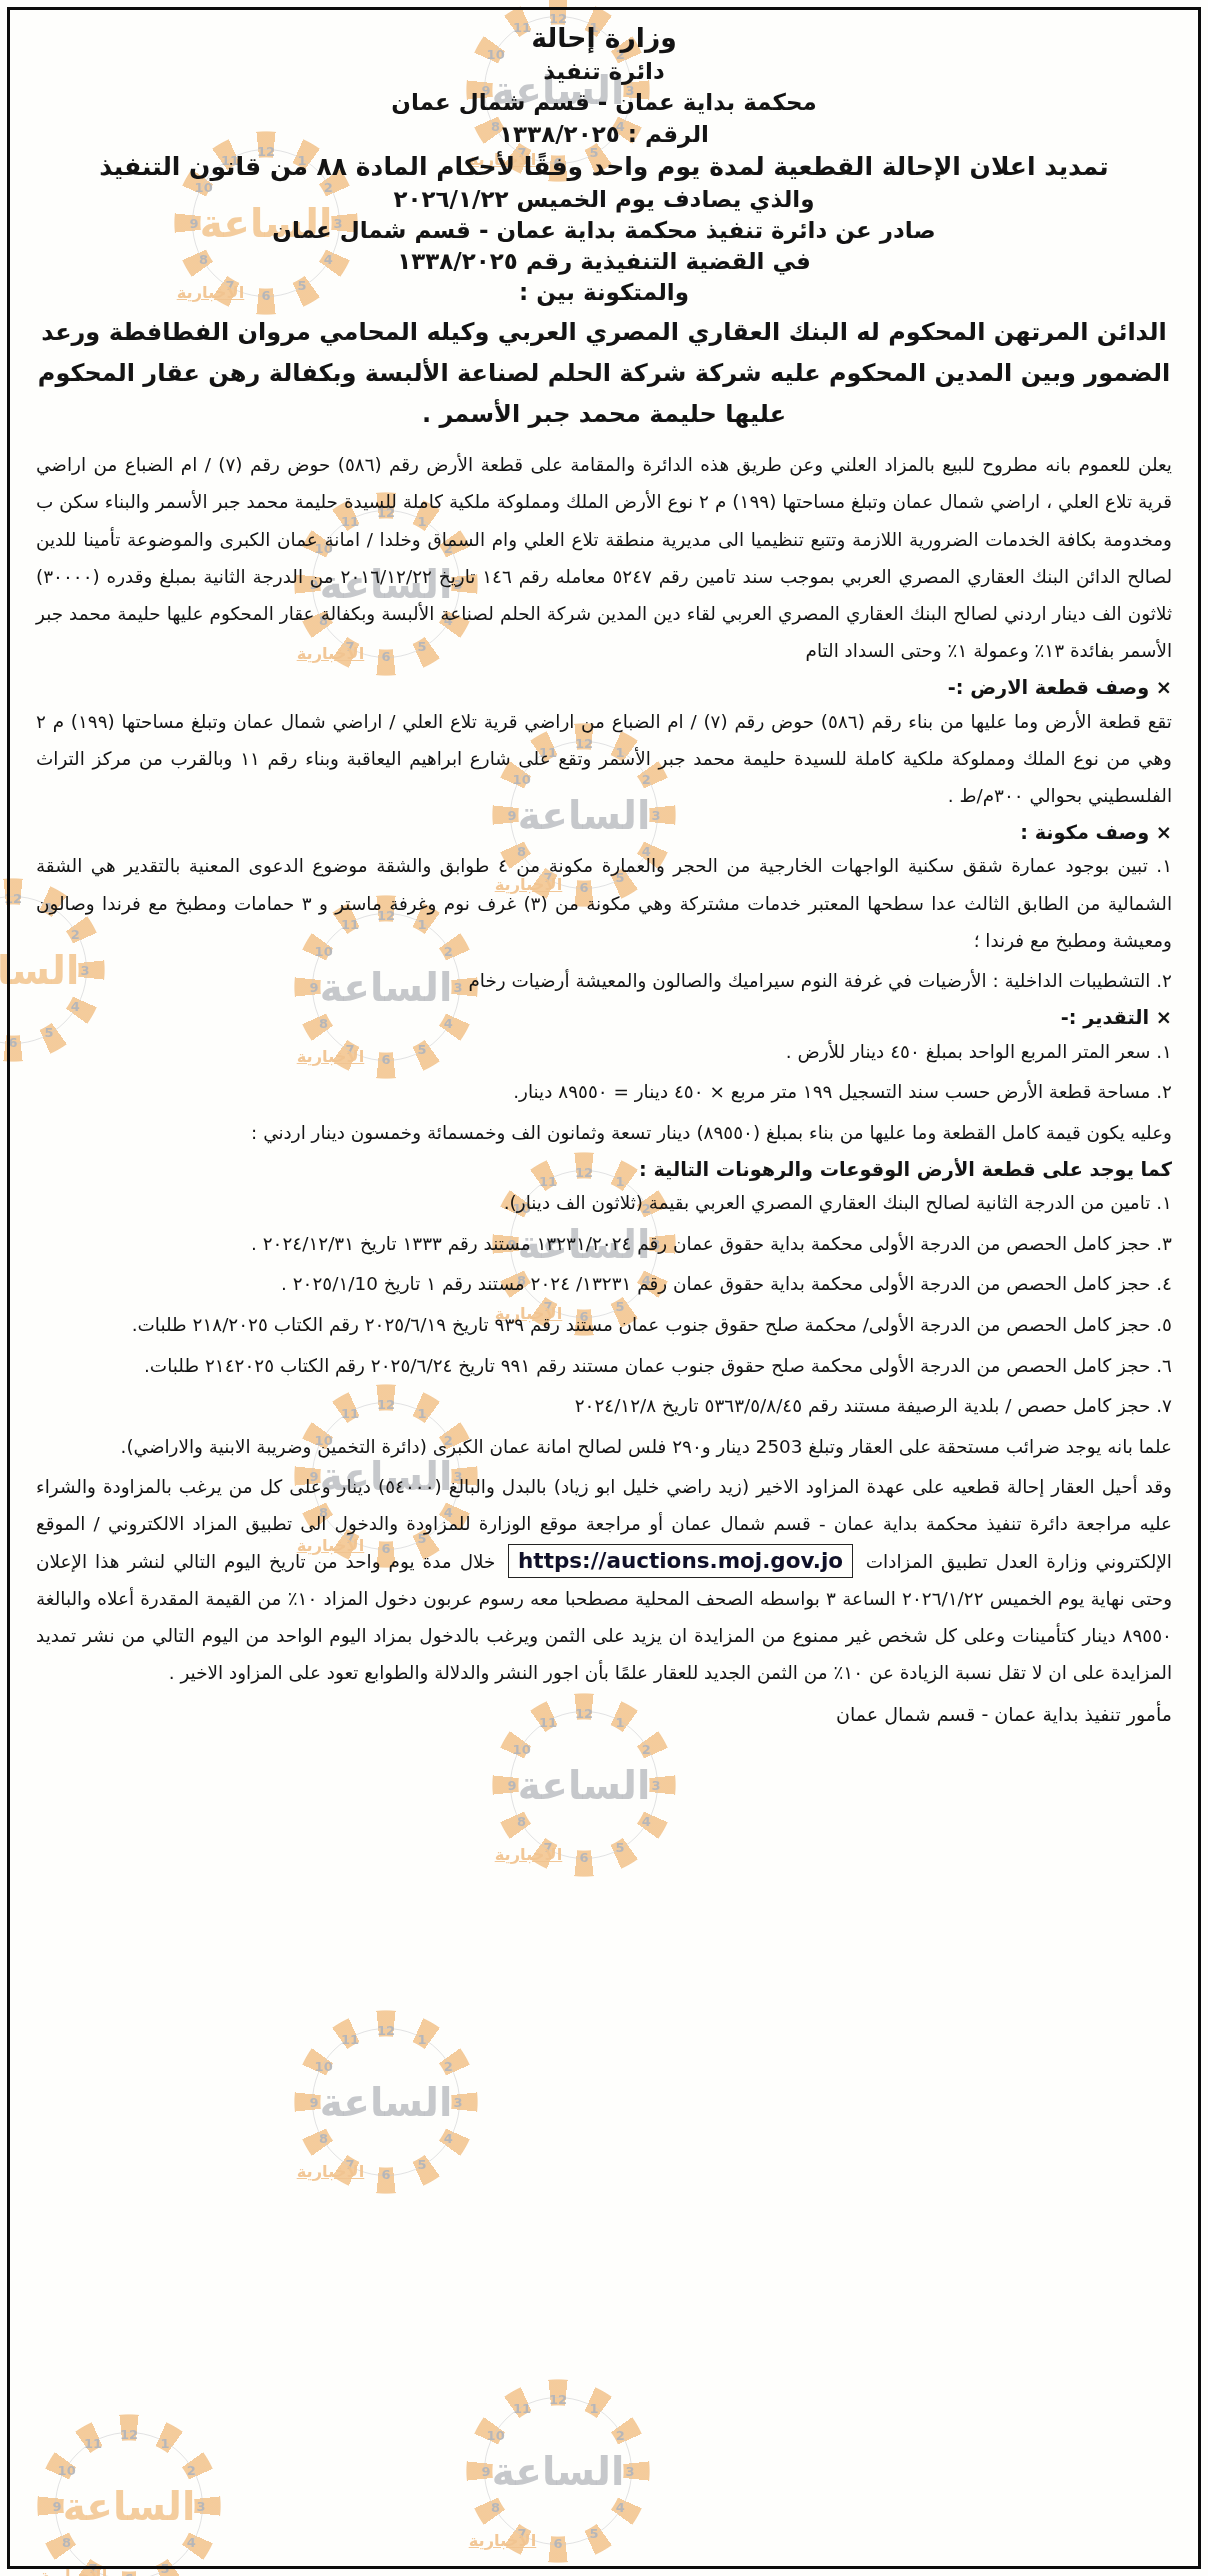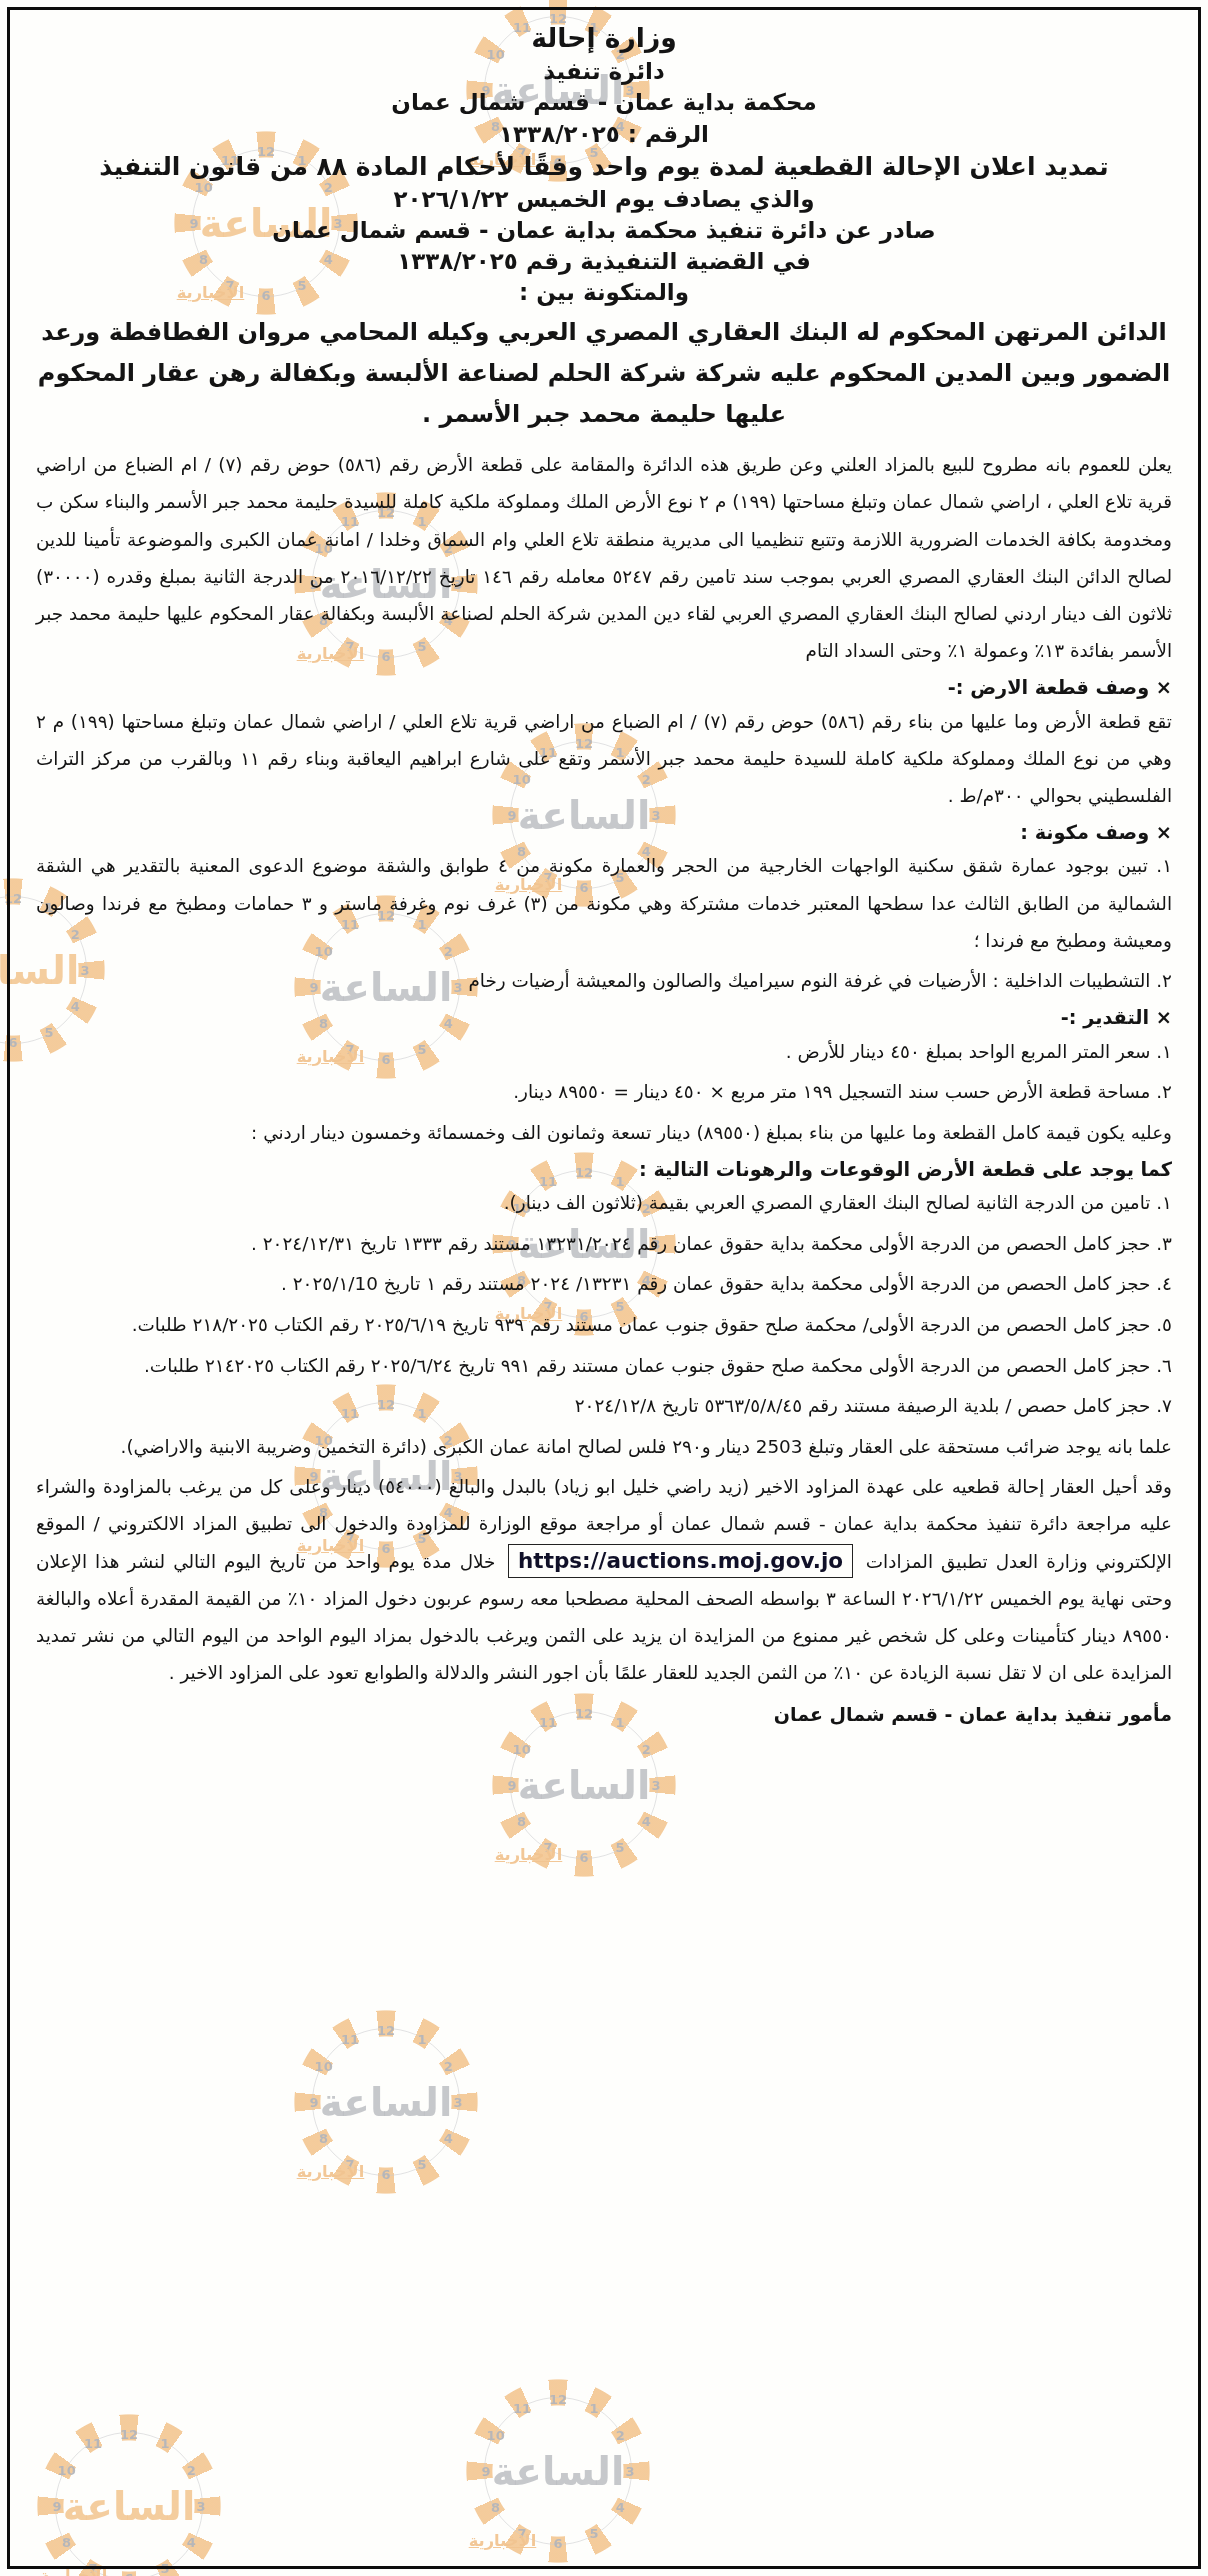--- a/index.html
+++ b/index.html
@@ -17,21 +17,21 @@
     direction:rtl;z-index:2;
   }
   .para{margin:3.4px 0;}
   .h1{font-size:26.6px;font-weight:bold;text-align:center;margin:6.9px 0 1.7px;}
   .h2{font-size:23px;font-weight:bold;text-align:center;margin:5.1px 0;}
   .headline{font-size:25px;font-weight:bold;text-align:center;margin:5.1px 0;}
   .parties{font-size:24px;font-weight:bold;text-align:center;line-height:1.7;margin:6.9px 0 12px;}
   .body{font-size:18.4px;line-height:2.02;text-align:justify;}
   .section{font-size:19.3px;font-weight:bold;margin:6.9px 0 1.7px;}
   .listitem{font-size:18.4px;line-height:2.02;text-align:justify;}
-  .sig{font-size:19px;font-weight:bold;margin-top:12px;}
+  .sig{font-size:19px;font-weight:normal;margin-top:12px;}
   .url{
     direction:ltr;unicode-bidi:isolate;display:inline-block;
     border:1.7px solid #222;padding:0 8.6px;margin:0 5.1px;
     font-weight:bold;font-size:21.5px;color:#101028;line-height:1.5;
   }
   
   .wm-layer{position:absolute;inset:0;z-index:0;pointer-events:none;}
   .wm{position:absolute;width:206px;height:206px;opacity:.5;}
   .wm-ring{
     position:absolute;inset:10.3px;border-radius:50%;

